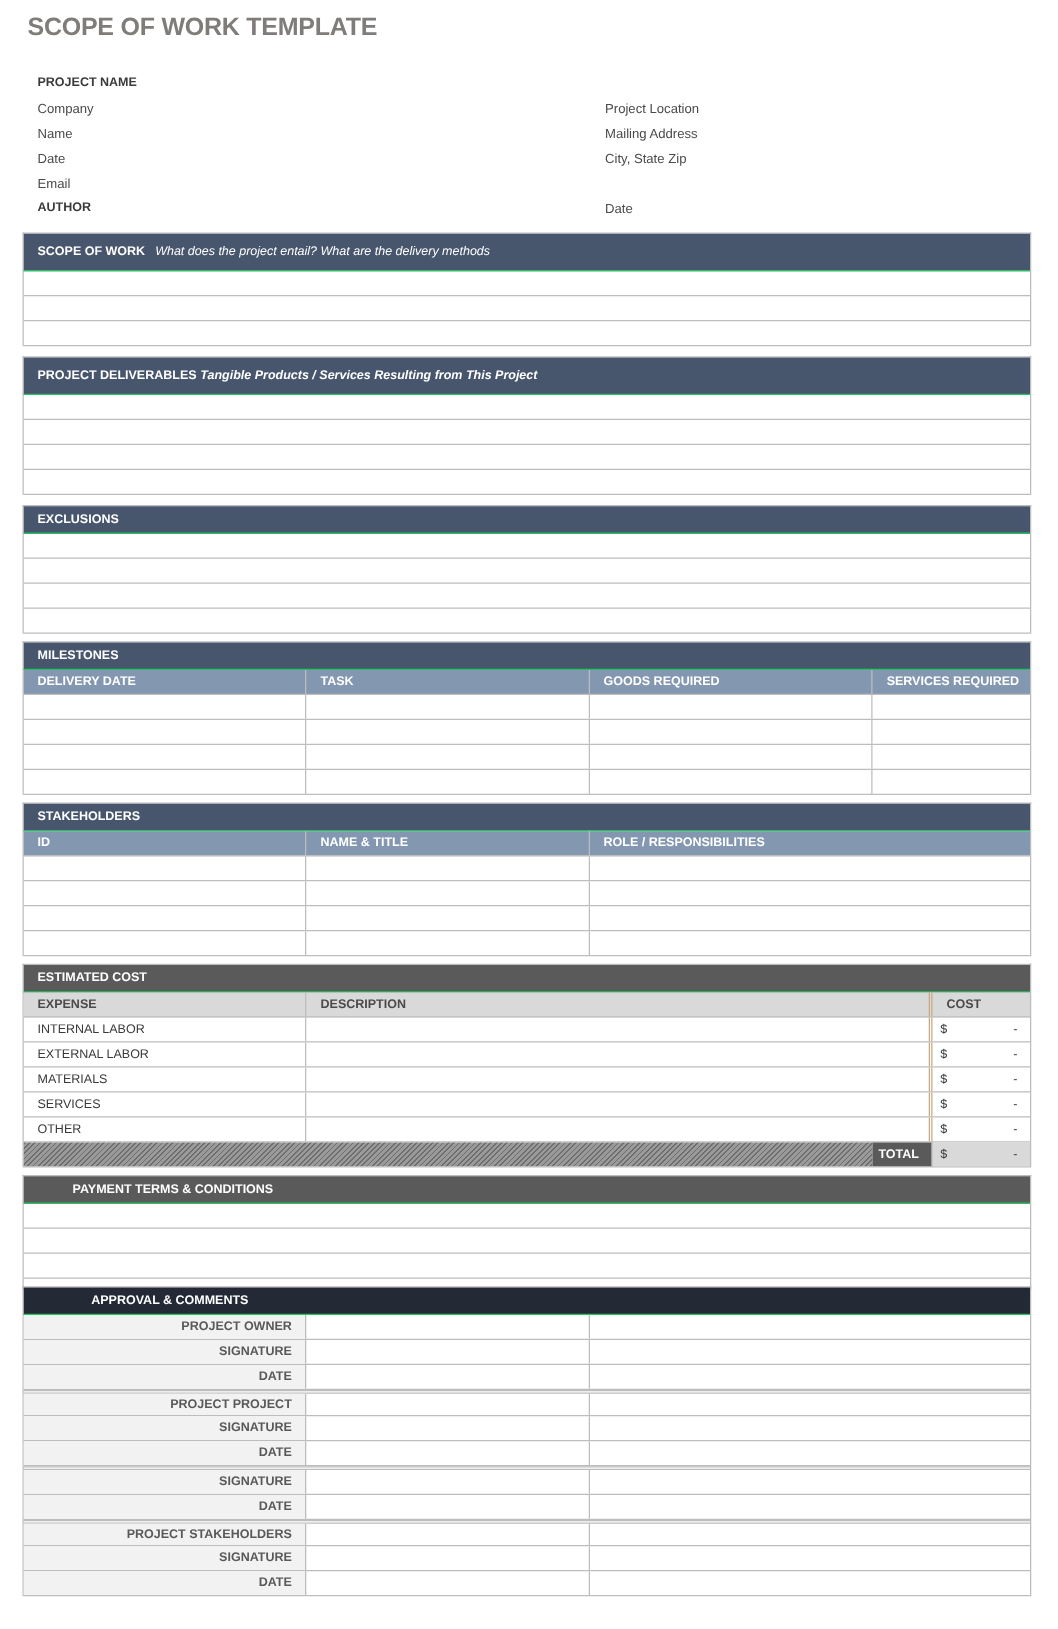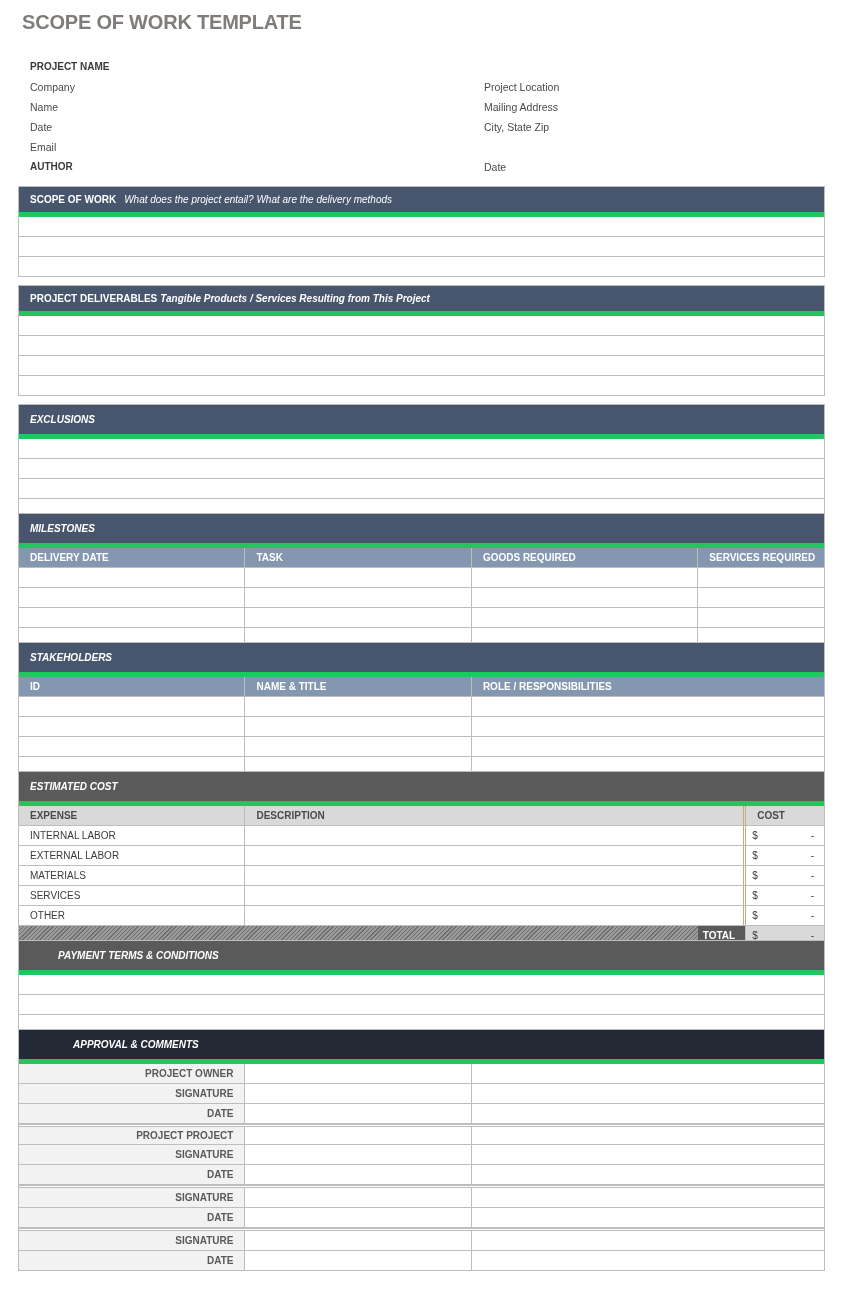--- a/index.html
+++ b/index.html
@@ -1,22 +1,22 @@
 <!DOCTYPE html>
 <html><head>
 <meta charset="utf-8">
 <style>
   * { box-sizing: border-box; margin: 0; padding: 0; }
   body { width: 846px; height: 1303px; background: #ffffff; font-family: "Liberation Sans", sans-serif; color: #3a3a3a; position: relative; overflow: hidden; }
   .title { position: absolute; left: 22px; top: 11px; font-size: 20px; font-weight: bold; color: #7f7c79; letter-spacing: -0.2px; }
   .info { position: absolute; font-size: 10.5px; color: #4a4a4a; }
   .info.bold { font-weight: bold; color: #3a3a3a; font-size: 10px; }
   .section { position: absolute; left: 18px; width: 807px; border: 1px solid #bdbdbd; border-bottom: none; }
-  .sec-head { height: 30px; background: #47566d; color: #fff; font-size: 10px; font-weight: bold; display: flex; align-items: center; padding-left: 11px; border-bottom: 5px solid #22c55e; }
-  .sec-head.short { height: 34px; font-style: italic; }
+  .sec-head { height: 30px; background: #47566d; color: #fff; font-size: 10px; font-weight: bold; display: flex; align-items: center; padding-left: 11px; border-bottom: 1px solid #22c55e; }
+  .sec-head.short { height: 22px; }
   .sec-head .sub { font-style: italic; font-weight: normal; margin-left: 8px; }
   .sec-head .sub2 { font-style: italic; margin-left: 3px; }
   .row { height: 20px; border-bottom: 1px solid #bdbdbd; display: flex; }
   .row .cell { border-right: 1px solid #bdbdbd; height: 100%; font-size: 10px; display: flex; align-items: center; padding-left: 11px; }
   .row .cell:last-child { border-right: none; }
   .col-head { background: #8497b0; color: #fff; font-weight: bold; }
   .gray-head { background: #5a5a5a; }
   .cost-sub { background: #d9d9d9; color: #4a4a4a; font-weight: bold; }
   .dark-head { background: #232a36; }
   .hatch { background: repeating-linear-gradient(135deg, #6e6e6e 0 1px, #9a9a9a 1px 3px); }
@@ -250,20 +250,25 @@
         <div class="cell" style="width:227px"></div>
         <div class="cell" style="width:353px"></div>
       </div>
     <div class="row">
         <div class="cell appr-label" style="width:227px">DATE</div>
         <div class="cell" style="width:227px"></div>
         <div class="cell" style="width:353px"></div>
       </div>
   </div>
   <div class="group-sep">
+    <div class="row" style="height:18px">
+        <div class="cell appr-label" style="width:227px">PROJECT STAKEHOLDERS</div>
+        <div class="cell" style="width:227px"></div>
+        <div class="cell" style="width:353px"></div>
+      </div>
     <div class="row">
         <div class="cell appr-label" style="width:227px">SIGNATURE</div>
         <div class="cell" style="width:227px"></div>
         <div class="cell" style="width:353px"></div>
       </div>
     <div class="row">
         <div class="cell appr-label" style="width:227px">DATE</div>
         <div class="cell" style="width:227px"></div>
         <div class="cell" style="width:353px"></div>
       </div>

